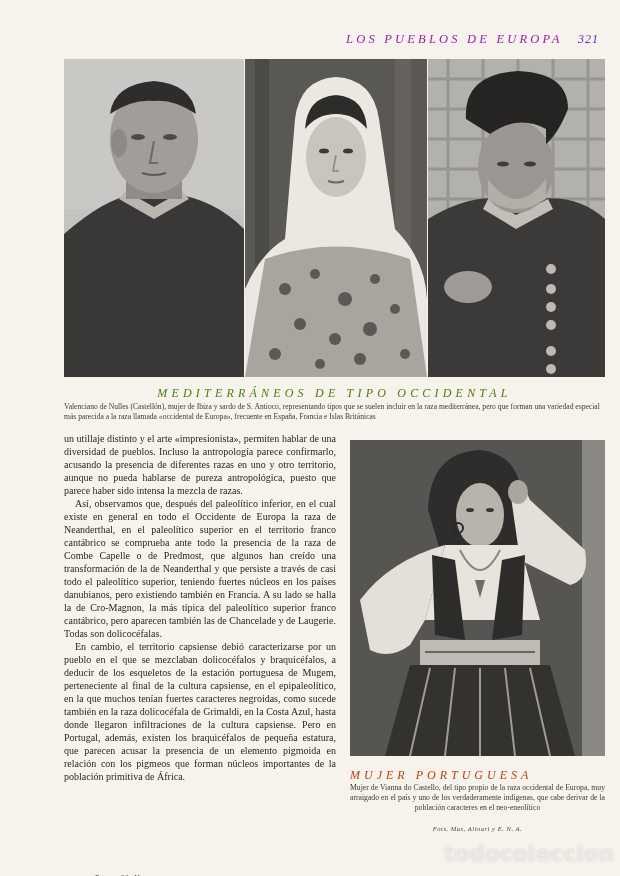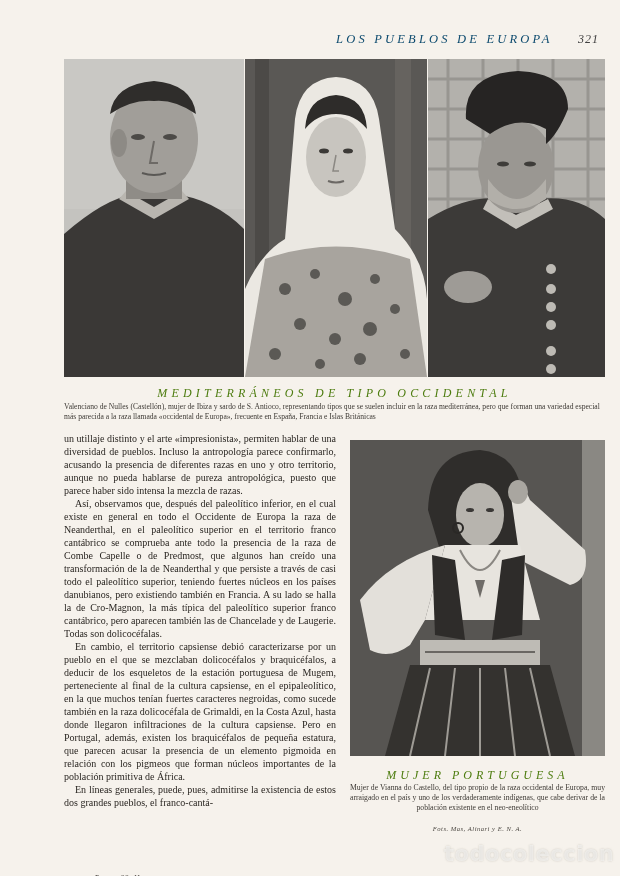--- a/index.html
+++ b/index.html
@@ -7,36 +7,36 @@
     body {
       background: #f6f2ec;
       font-family: "Liberation Serif", "DejaVu Serif", serif;
       color: #2a2622;
       position: relative;
       overflow: hidden;
     }
     .running-head {
       position: absolute;
       top: 32px;
-      left: 336px;
+      left: 346px;
       width: 262px;
       font-style: italic;
       font-size: 12.5px;
       letter-spacing: 3.2px;
-      color: #0c4a6e;
+      color: #a21caf;
       white-space: nowrap;
     }
     .page-number {
       position: absolute;
       top: 32px;
       left: 578px;
       font-style: italic;
       font-size: 12px;
       letter-spacing: 1px;
-      color: #404040;
+      color: #6d28d9;
     }
     .photo {
       position: absolute;
       overflow: hidden;
     }
     .photo svg { display: block; width: 100%; height: 100%; }
     #photo-valenciano { left: 64px; top: 59px; width: 180px; height: 318px; background: #bdbcb8; }
     #photo-ibiza { left: 245px; top: 59px; width: 182px; height: 318px; background: #5c5a57; }
     #photo-sardo { left: 428px; top: 59px; width: 177px; height: 318px; background: #a7a5a0; }
     #photo-portuguesa { left: 350px; top: 440px; width: 255px; height: 316px; background: #555350; }
@@ -71,25 +71,24 @@
       text-align: justify;
       color: #2a2622;
     }
     .body-text p { text-indent: 11px; }
     .body-text p.first { text-indent: 0; }
     .right-title {
       position: absolute;
       top: 768px;
       left: 350px;
       width: 255px;
-      text-align: center;
       font-style: italic;
       font-size: 12px;
       letter-spacing: 4px;
-      color: #4d7c0f;
+      color: #c2410c;
     }
     .right-caption {
       position: absolute;
       top: 783px;
       left: 350px;
       width: 255px;
       text-align: justify;
       text-align-last: center;
       font-size: 7.7px;
       line-height: 10.2px;
@@ -222,21 +221,20 @@
   </svg>
 </div>
 
 <div class="section-title">MEDITERRÁNEOS DE TIPO OCCIDENTAL</div>
 <div class="top-caption">Valenciano de Nulles (Castellón), mujer de Ibiza y sardo de S. Antioco, representando tipos que se suelen incluir en la raza mediterránea, pero que forman una variedad especial más parecida a la raza llamada «occidental de Europa», frecuente en España, Francia e Islas Británicas</div>
 
 <div class="body-text">
   <p class="first">un utillaje distinto y el arte «impresionista», permiten hablar de una diversidad de pueblos. Incluso la antropología parece confirmarlo, acusando la presencia de diferentes razas en uno y otro territorio, aunque no pueda hablarse de pureza antropológica, puesto que parece haber sido intensa la mezcla de razas.</p>
   <p>Así, observamos que, después del paleolítico inferior, en el cual existe en general en todo el Occidente de Europa la raza de Neanderthal, en el paleolítico superior en el territorio franco cantábrico se comprueba ante todo la presencia de la raza de Combe Capelle o de Predmost, que algunos han creído una transformación de la de Neanderthal y que persiste a través de casi todo el paleolítico superior, teniendo fuertes núcleos en los países danubianos, pero existiendo también en Francia. A su lado se halla la de Cro-Magnon, la más típica del paleolítico superior franco cantábrico, pero aparecen también las de Chancelade y de Laugerie. Todas son dolicocéfalas.</p>
   <p>En cambio, el territorio capsiense debió caracterizarse por un pueblo en el que se mezclaban dolicocéfalos y braquicéfalos, a deducir de los esqueletos de la estación portuguesa de Mugem, perteneciente al final de la cultura capsiense, en el epipaleolítico, en la que muchos tenían fuertes caracteres negroidas, como sucede también en la raza dolicocéfala de Grimaldi, en la Costa Azul, hasta donde llegaron infiltraciones de la cultura capsiense. Pero en Portugal, además, existen los braquicéfalos de pequeña estatura, que parecen acusar la presencia de un elemento pigmoida en relación con los pigmeos que forman núcleos importantes de la población primitiva de África.</p>
-  <p>En líneas generales, puede, pues, admitirse la existencia de estos dos grandes pueblos, el franco-cantá-</p>
 </div>
 
 <div id="photo-portuguesa" class="photo">
   <svg viewBox="0 0 255 316" preserveAspectRatio="none">
     <rect width="255" height="316" fill="#575552"></rect>
     <rect x="232" y="0" width="23" height="316" fill="#8a8883"></rect>
 
     <path d="M78 70 Q80 12 130 10 Q170 14 172 60 L170 110 L90 110 Z" fill="#2f2d2b"></path>
 
     <ellipse cx="130" cy="75" rx="24" ry="32" fill="#b7b4ae"></ellipse>
@@ -262,17 +260,17 @@
     </g>
 
     <path d="M60 225 L200 225 L225 316 L35 316 Z" fill="#34322f"></path>
     <g stroke="#9e9b95" stroke-width="2">
       <path d="M80 228 L60 316 M105 228 L95 316 M130 228 L130 316 M155 228 L165 316 M180 228 L200 316"></path>
     </g>
   </svg>
 </div>
 
 <div class="right-title">MUJER PORTUGUESA</div>
-<div class="right-caption">Mujer de Vianna do Castello, del tipo propio de la raza occidental de Europa, muy arraigado en el país y uno de los verdaderamente indígenas, que cabe derivar de la población existente en el neo-eneolítico</div>
+<div class="right-caption">Mujer de Vianna do Castello, del tipo propio de la raza occidental de Europa, muy arraigado en el país y uno de los verdaderamente indígenas, que cabe derivar de la población caracteres en el neo-eneolítico</div>
 <div class="credits">Fots. Mas, Alinari y E. N. A.</div>
 
 <div class="footer">Razas, 22, II</div>
 <div class="watermark">todocoleccion</div>
 
 </body></html>

